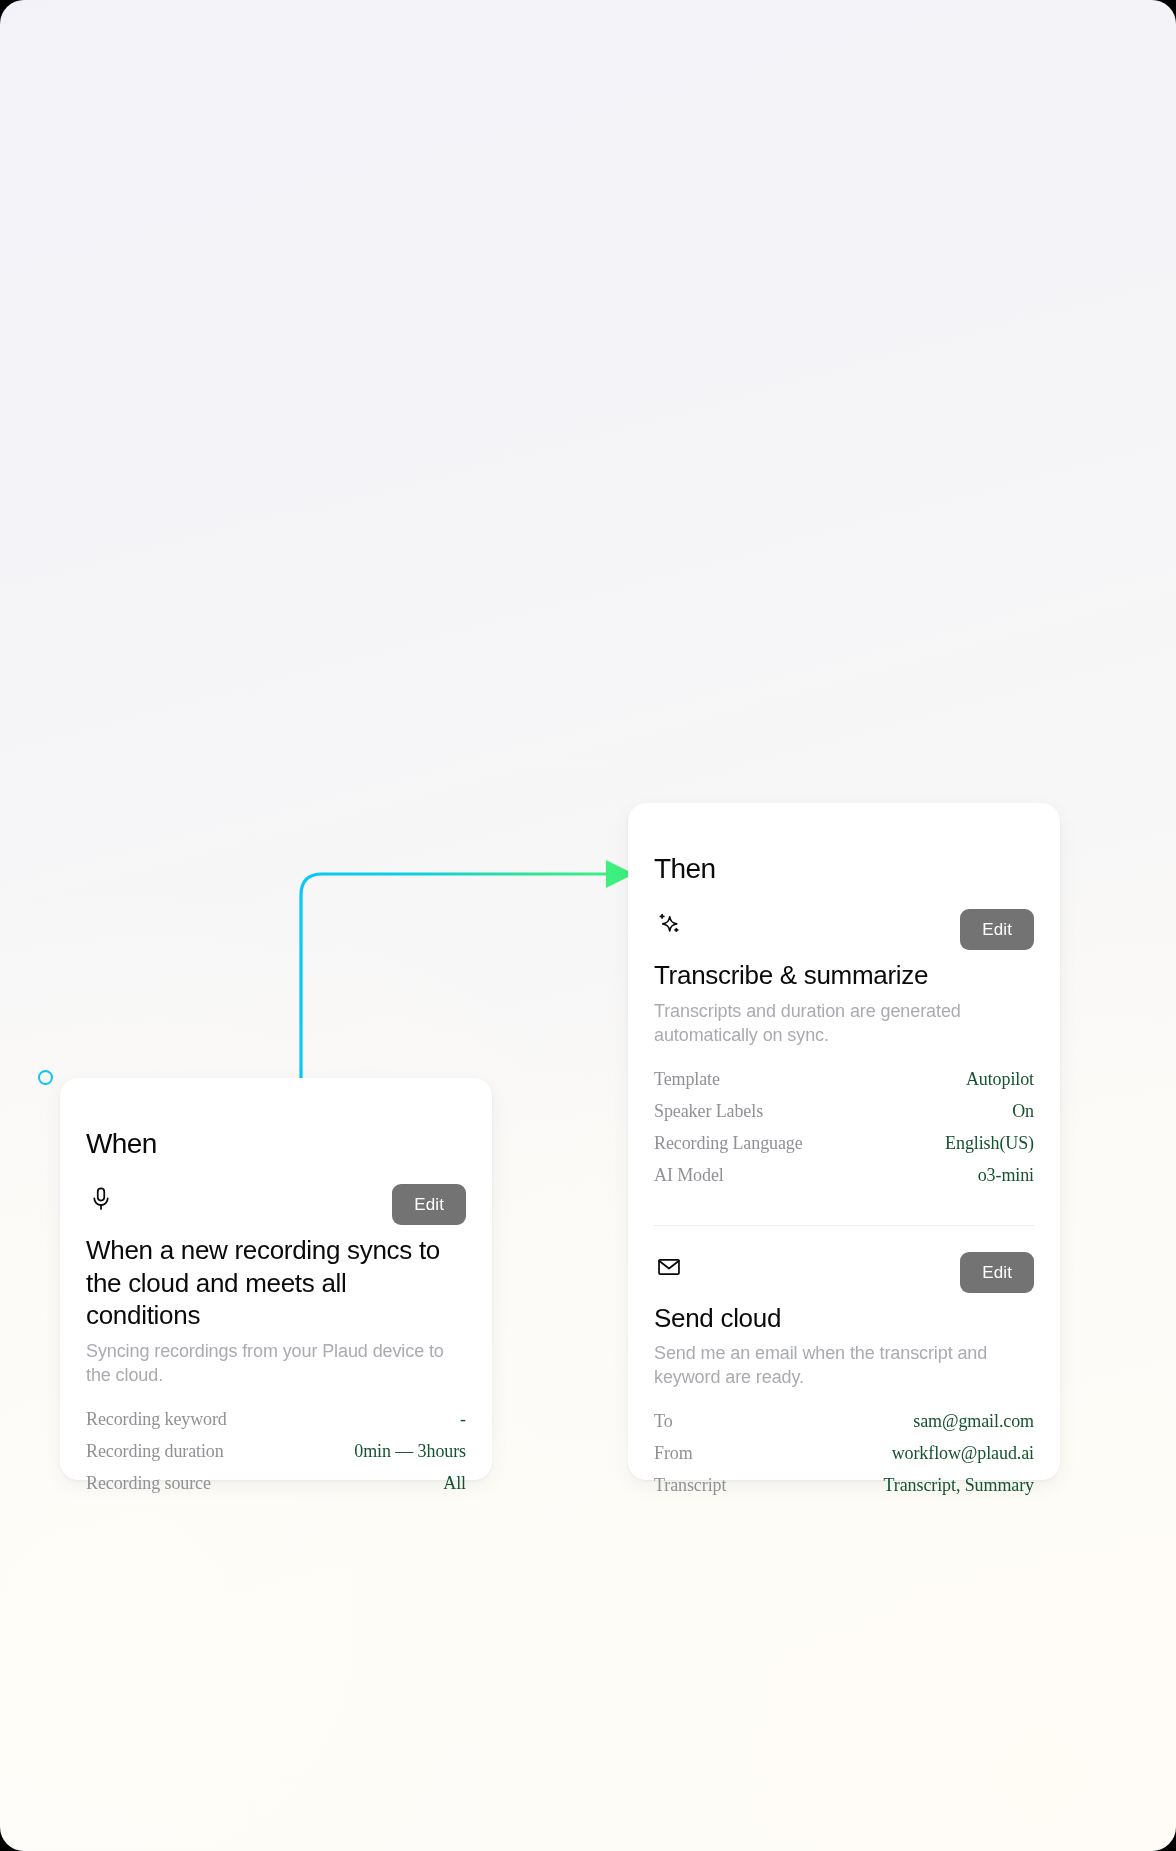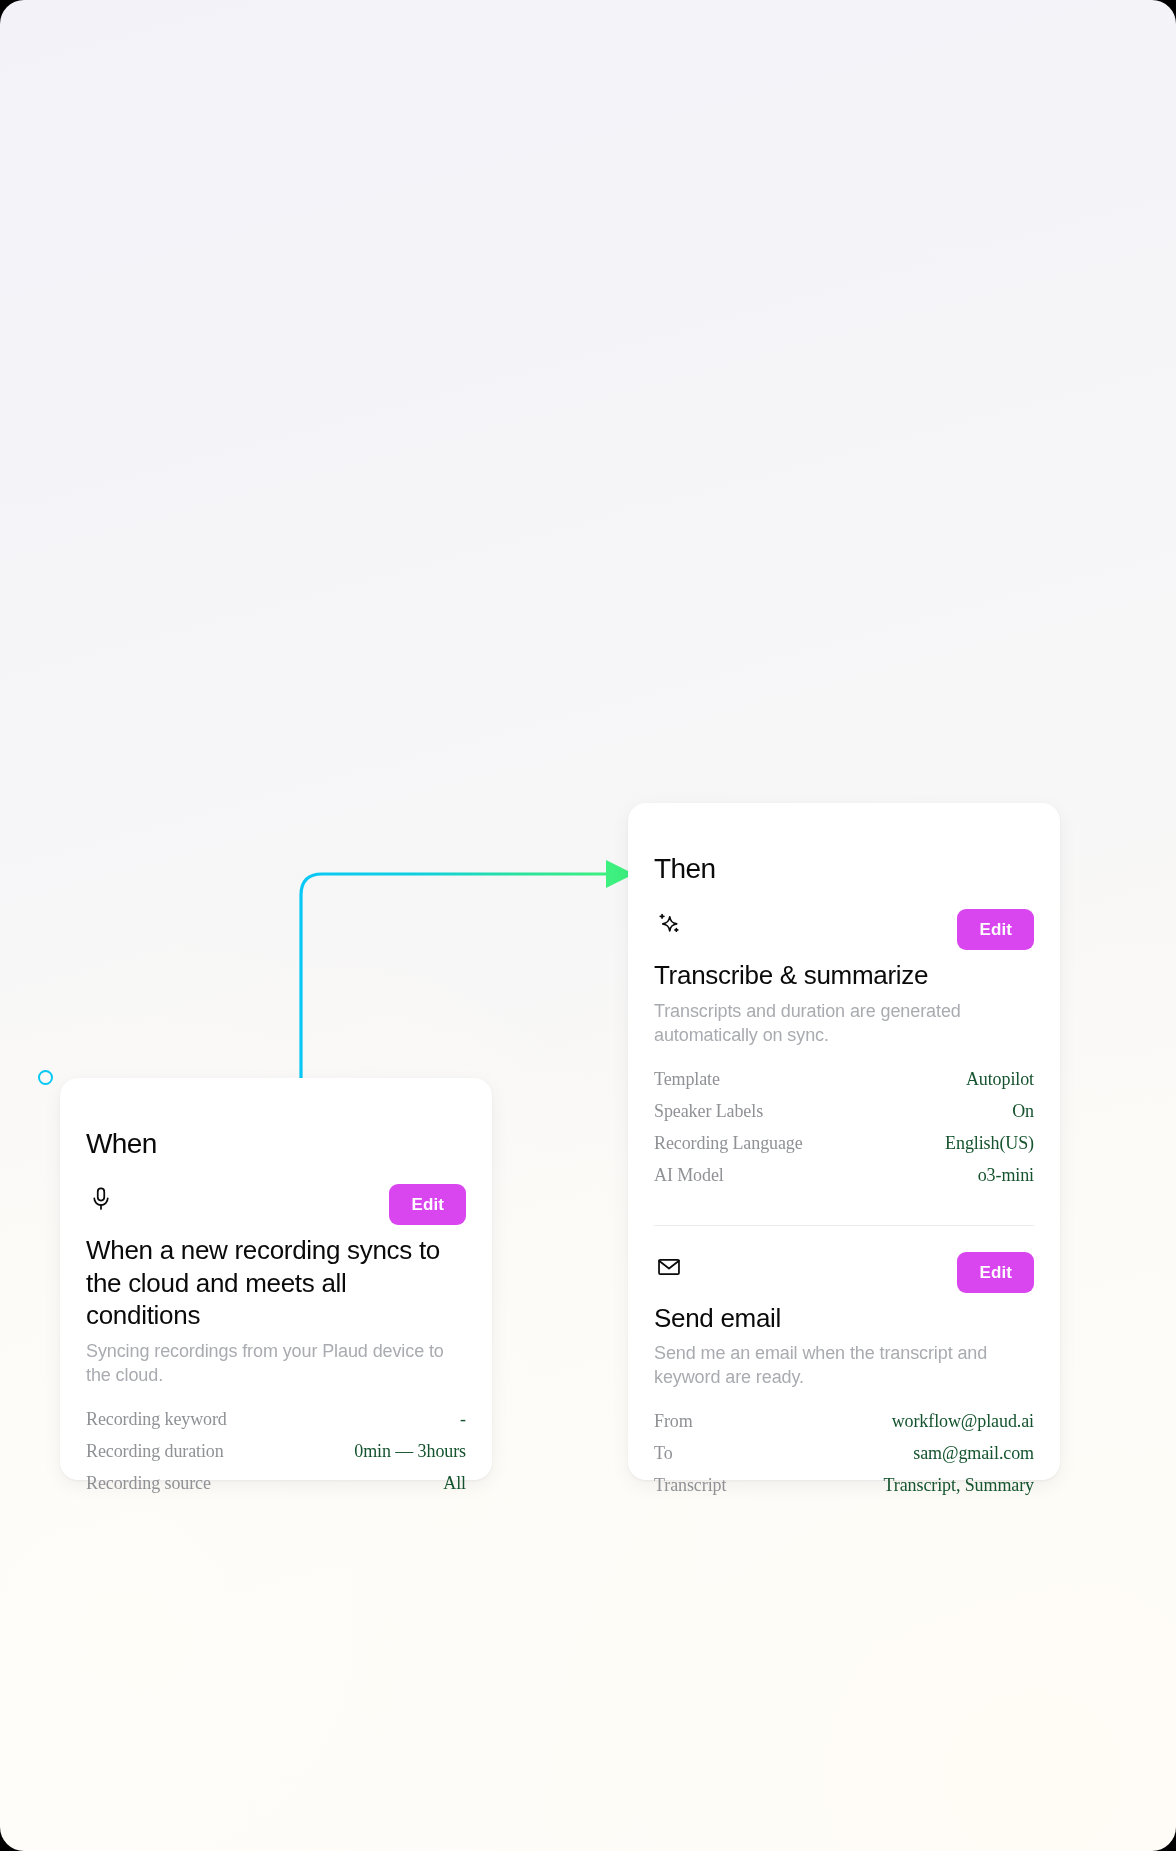--- a/index.html
+++ b/index.html
@@ -72,24 +72,24 @@
 
   .icon-box {
     width:30px; height:30px;
     display:flex;
     align-items:center;
     justify-content:center;
   }
   .icon-box svg { display:block; }
 
   .edit-button {
-    background:#d946ef;
+    background:#737373;
     color:#ffffff;
     font-size:17px;
-    font-weight:700;
+    font-weight:400;
     letter-spacing:0.1px;
     border:none;
     border-radius:9px;
     padding:0 22px;
     height:41px;
     line-height:41px;
     cursor:pointer;
     font-family:"Liberation Sans", sans-serif;
   }
 
@@ -258,37 +258,37 @@
       <div class="block-head">
         <span class="icon-box">
           <svg width="26" height="26" viewBox="0 0 24 24" fill="none" stroke="#0a0a0a" stroke-width="1.6" stroke-linecap="round" stroke-linejoin="round">
             <rect x="2.8" y="5.4" width="18.4" height="13.2" rx="1.1"></rect>
             <path d="M2.8 6.2 L12 13.4 L21.2 6.2"></path>
           </svg>
         </span>
         <button class="edit-button">Edit</button>
       </div>
 
-      <div class="block-heading">Send email</div>
+      <div class="block-heading">Send cloud</div>
 
       <div class="block-sub">Send me an email when the transcript and keyword are ready.</div>
 
       <div class="rows">
+
+        <div class="row">
+          <span class="row-label">To</span>
+          <span class="row-value">sam@gmail.com</span>
+        </div>
 
         <div class="row">
           <span class="row-label">From</span>
           <span class="row-value">workflow@plaud.ai</span>
         </div>
 
         <div class="row">
-          <span class="row-label">To</span>
-          <span class="row-value">sam@gmail.com</span>
-        </div>
-
-        <div class="row">
           <span class="row-label">Transcript</span>
           <span class="row-value">Transcript, Summary</span>
         </div>
 
       </div>
     </div>
   </div>
 
 </div>
 

